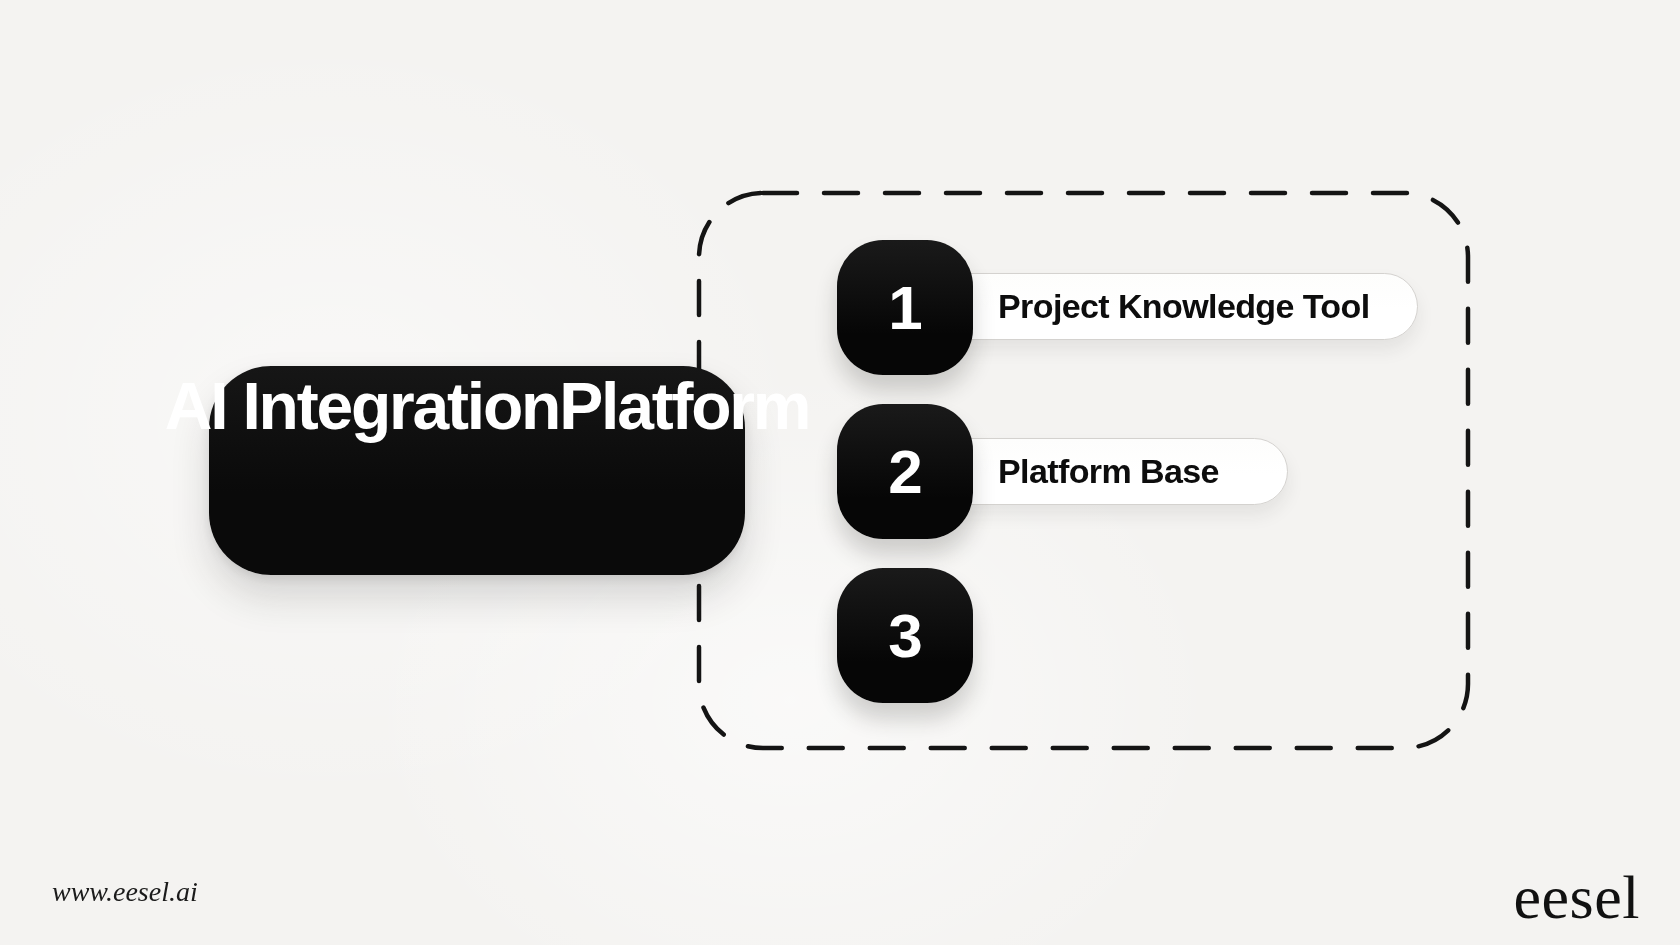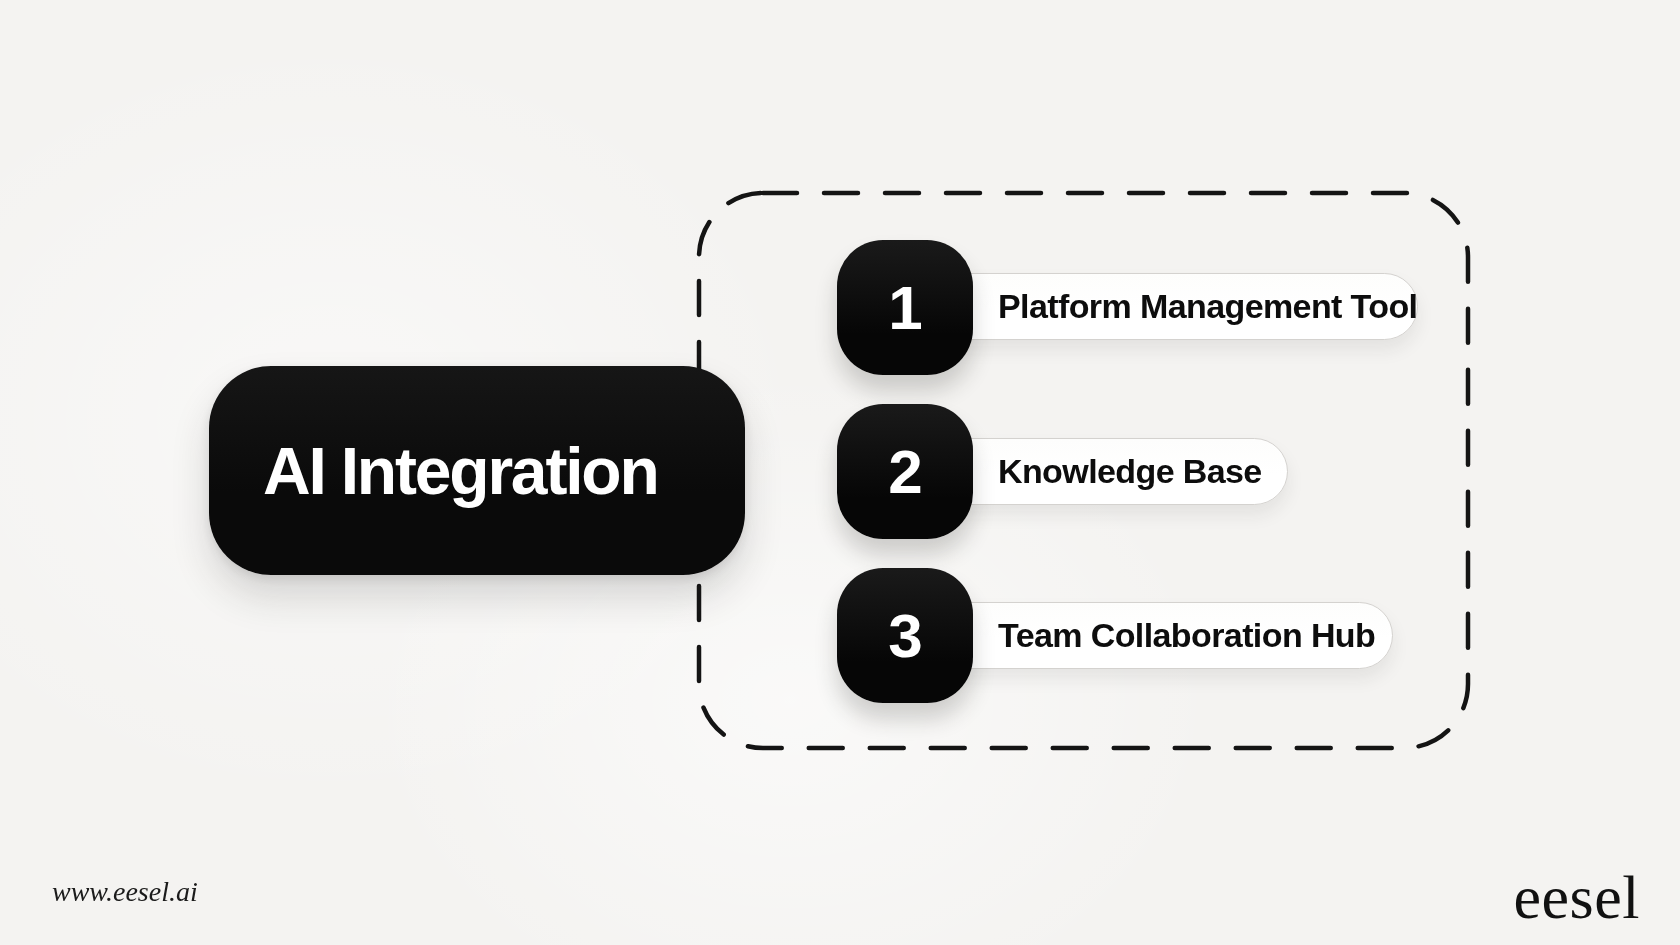--- a/index.html
+++ b/index.html
@@ -29,23 +29,22 @@
 
   
   .title-card {
     position: absolute;
     left: 209px; top: 366px;
     width: 536px; height: 209px;
     background: linear-gradient(180deg, #161616 0%, #0a0a0a 60%);
     border-radius: 62px;
     box-shadow: 0 22px 38px rgba(40,38,35,0.16), 0 4px 10px rgba(40,38,35,0.10);
     display: flex;
-    flex-direction: column;
     justify-content: center;
-    padding-left: 54px;
+    padding-left: 20px;
     box-sizing: border-box;
   }
   .title-card .line {
     color: #ffffff;
     font-size: 66px;
     font-weight: bold;
     line-height: 80px;
     letter-spacing: -2.2px;
     white-space: nowrap;
   }
@@ -120,39 +119,37 @@
 <body>
 
 <div class="stage">
 
   <svg class="dash-layer" width="1680" height="945" viewBox="0 0 1680 945" aria-hidden="true">
     <rect x="699" y="193" width="769" height="555" rx="64" ry="64" fill="none" stroke="#141414" stroke-width="4.5" stroke-dasharray="34 27" stroke-linecap="round"></rect>
   </svg>
 
   <div class="title-card">
     <div class="line">AI Integration</div>
+    <div class="line">Platform</div>
   </div>
 
   <div class="step-pill pill-1">
-    <span class="label">Platform Management Tool</span>
+    <span class="label">Project Knowledge Tool</span>
   </div>
   <div class="step-badge badge-1">
     <span class="num">1</span>
   </div>
 
   <div class="step-pill pill-2">
-    <span class="label">Knowledge Base</span>
+    <span class="label">Platform Base</span>
   </div>
   <div class="step-badge badge-2">
     <span class="num">2</span>
   </div>
 
-  <div class="step-pill pill-3">
-    <span class="label">Team Collaboration Hub</span>
-  </div>
   <div class="step-badge badge-3">
     <span class="num">3</span>
   </div>
 
   <div class="footer-url">www.eesel.ai</div>
   <div class="brand-wordmark">eesel</div>
 
 </div>
 
 </body></html>

